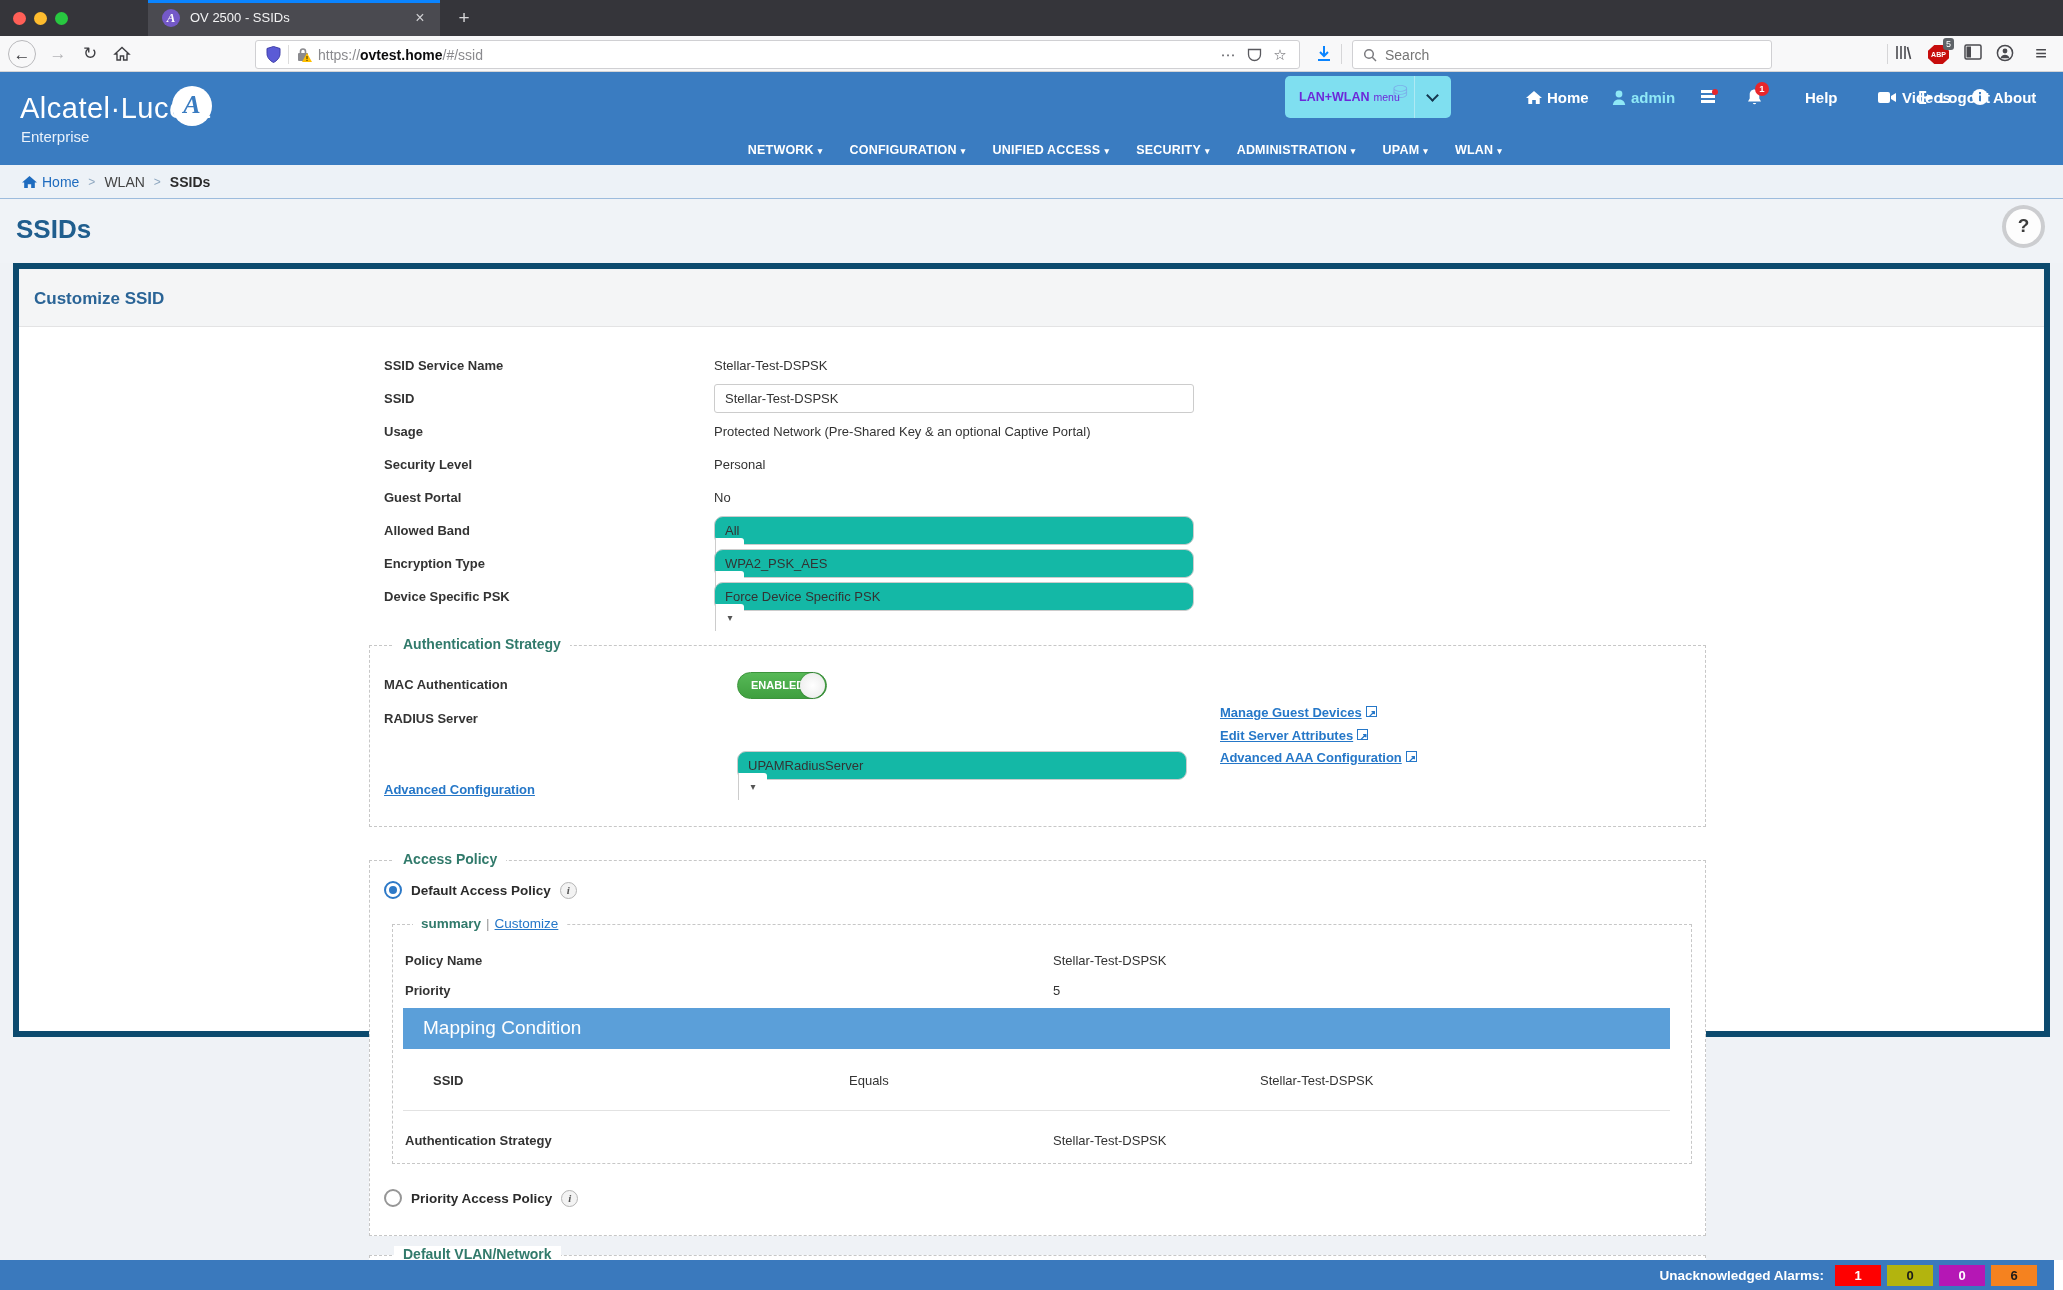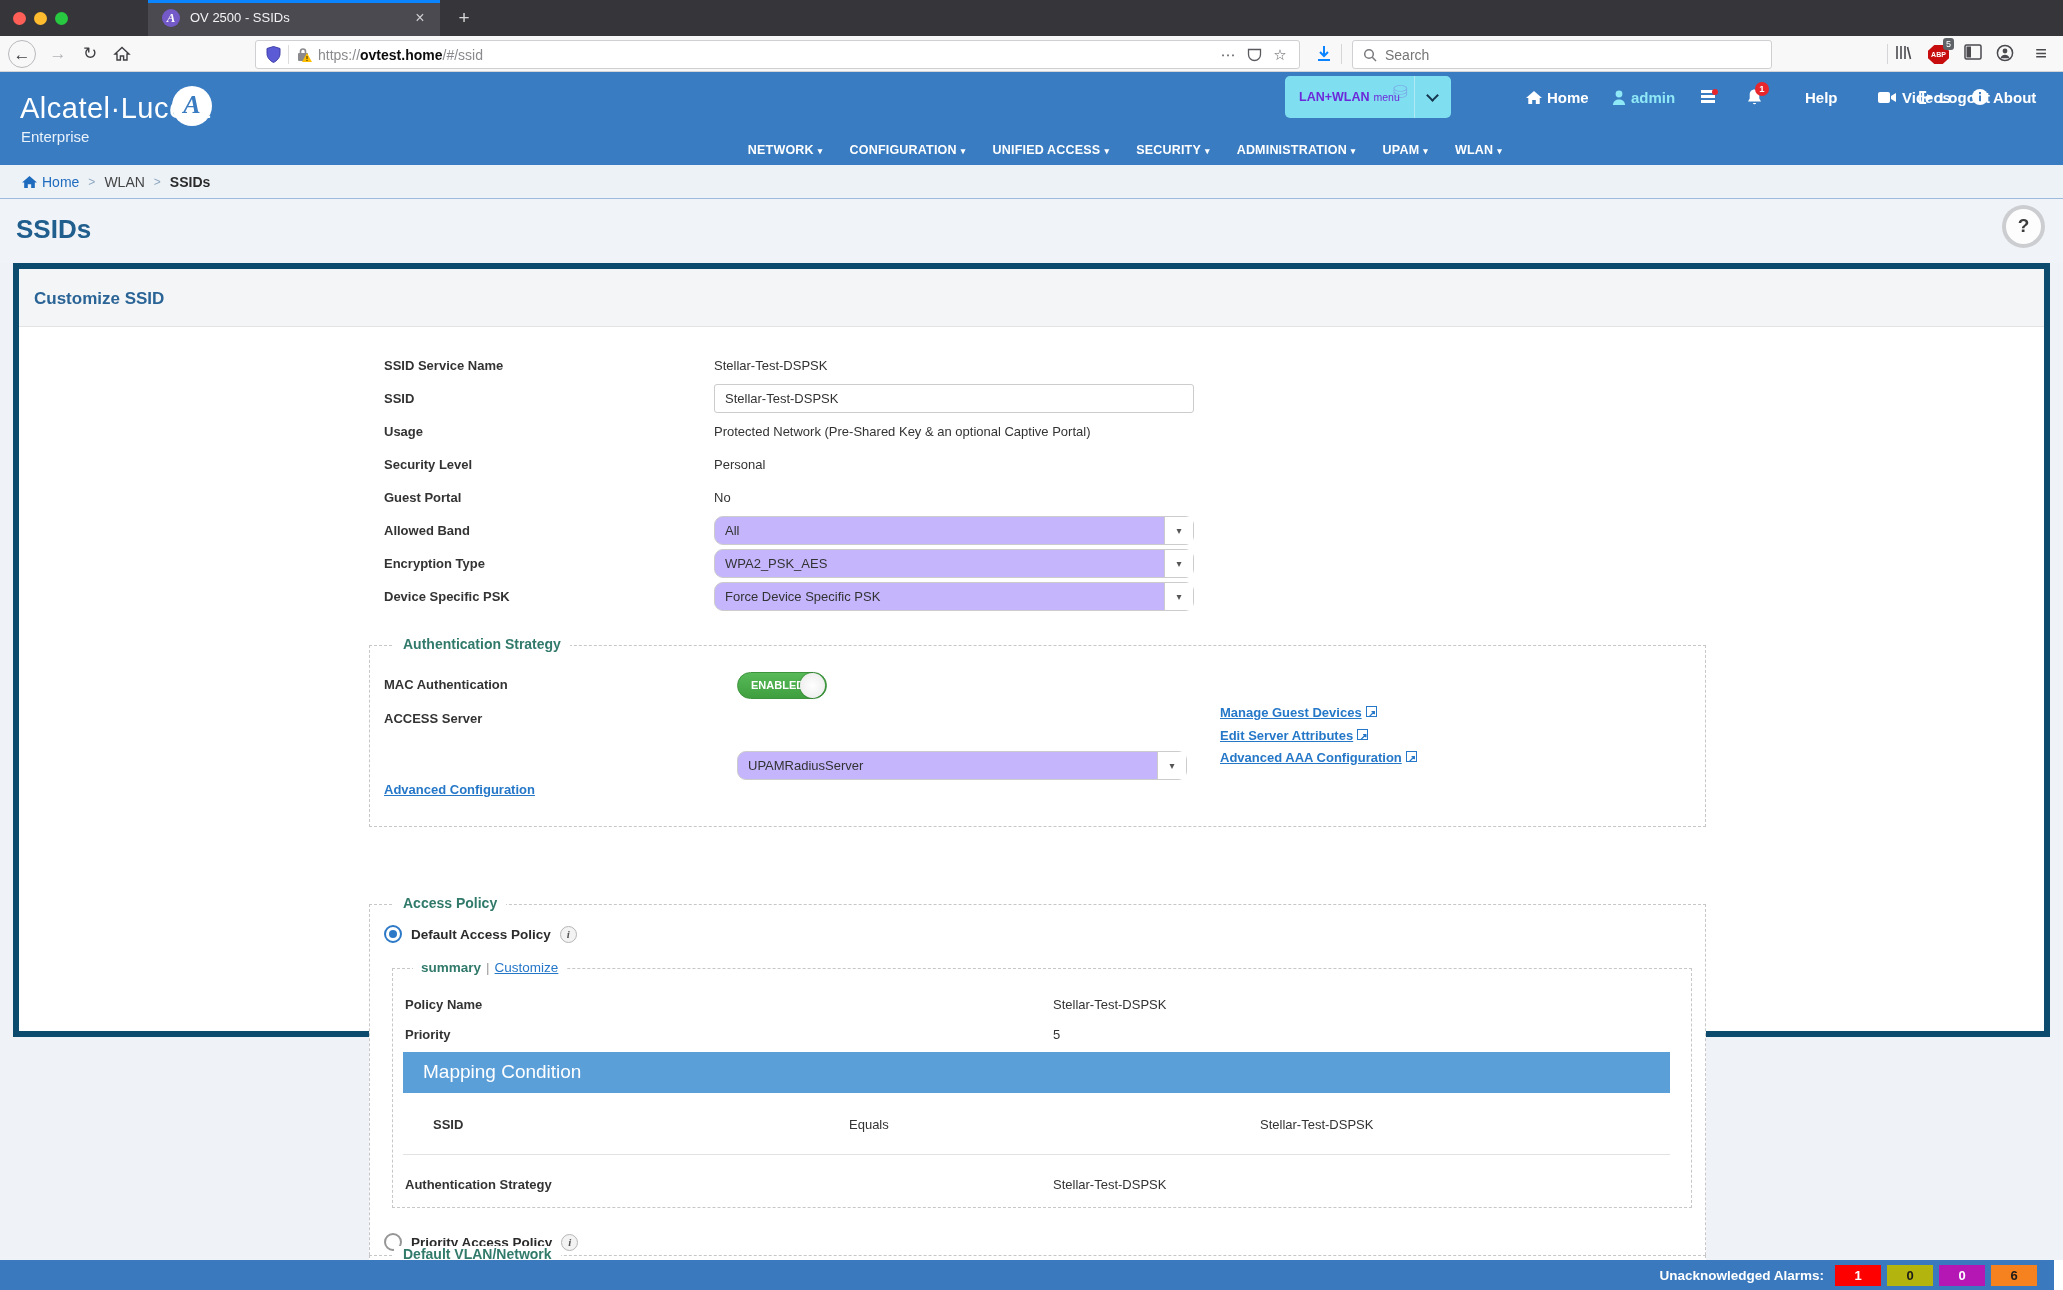--- a/index.html
+++ b/index.html
@@ -75,21 +75,21 @@
   
   #panel{ position:absolute; left:13px; top:263px; width:2037px; height:774px; background:#fff; border:6px solid #0c4a6e; }
   #panel-head{ height:58px; background:#f4f5f6; border-bottom:1px solid #e3e3e4; }
   #panel-title{ padding:20px 0 0 15px; font-size:17px; font-weight:700; color:#2a6496; }
   #panel-body{ position:relative; height:968px; }
 
   .frow{ height:33px; display:flex; align-items:center; }
   .frow:first-child{ margin-top:22px; }
   .flabel{ margin-left:365px; width:330px; font-size:13px; font-weight:700; color:#333; }
   .fvalue{ font-size:13px; color:#333; }
-  .combo{ display:flex; width:480px; height:29px; border:1px solid #ccc; border-radius:9px; background:#c4b5fd; }
+  .combo{ display:flex; width:480px; height:29px; border:1px solid #ccc; border-radius:9px; background:#14b8a6;flex-direction:column; }
   .combo .val{ flex:1; font-size:13px; color:#333; padding:6px 0 0 10px; }
   .combo .btn{ width:29px; border-left:1px solid #ccc; text-align:center; line-height:27px; font-size:10px; color:#555; background:#fff; border-radius:0 3px 3px 0; }
   input.textbox{ width:480px; height:29px; border:1px solid #ccc; border-radius:3px; font-size:13px; color:#333; padding-left:10px; outline:none; }
 
   .fieldset{ position:absolute; left:350px; width:1337px; border:1px dashed #c7c7c7; background:#fff; }
   .legend{ position:absolute; top:-10px; left:24px; background:#fff; padding:0 9px; font-size:14px; font-weight:700; color:#317a6b; }
   .inlabel{ position:absolute; font-size:13px; font-weight:700; color:#333; }
   .invalue{ position:absolute; font-size:13px; color:#333; }
 
   #fs-auth{ top:296px; height:182px; }
@@ -98,21 +98,21 @@
   #toggle .tlabel{ position:absolute; left:13px; top:6px; }
   #toggle .knob{ position:absolute; right:1px; top:0px; width:25px; height:25px; border-radius:50%;
     background:radial-gradient(#fff,#e8e8e8); box-shadow:0 0 2px rgba(0,0,0,.4); }
   #radius-combo{ position:absolute; left:367px; top:58px; width:450px;margin-top:47px; }
   .extlinks{ position:absolute; left:850px; top:56px; }
   .extlinks a, a.cfg-link{ display:block; font-size:13px; font-weight:700; color:#2577c8; text-decoration:underline; line-height:22.5px; white-space:nowrap; }
   .ext-ic{ display:inline-block; width:11px; height:11px; border:1px solid #2577c8; margin-left:4px; position:relative; }
   .ext-ic::after{ content:"\2197"; position:absolute; left:1px; top:-4px; font-size:10px; }
   a.cfg-link{ position:absolute; left:14px; top:133px; }
 
-  #fs-access{ top:511px; height:376px;margin-top:44px; }
+  #fs-access{ top:511px; height:376px; }
   .radiorow{ position:absolute; left:14px; display:flex; align-items:center; gap:9px; }
   .radio{ width:18px; height:18px; border-radius:50%; border:2px solid #969696; background:#fff; position:relative; }
   .radio.sel{ border-color:#2d79c7; }
   .radio.sel::after{ content:""; position:absolute; left:3px; top:3px; width:8px; height:8px; border-radius:50%; background:#2d79c7; }
   .radiolabel{ font-size:13.5px; font-weight:700; color:#2b2b2b; }
   .info-ic{ width:17px; height:17px; border-radius:50%; background:#f3f3f3; border:1px solid #b5b5b5;
     color:#555; font:italic 700 11px "Liberation Serif",serif; text-align:center; line-height:15px; }
   #fs-summary{ position:absolute; left:22px; top:63px; width:1300px; height:240px; border:1px dashed #c7c7c7; }
   #legend-summary{ position:absolute; top:-9px; left:20px; background:#fff; padding:0 8px; font-size:13.5px; }
   #legend-summary .sum{ color:#317a6b; font-weight:700; }
@@ -413,21 +413,21 @@
       </div>
     </div>
 
     <div class="fieldset" id="fs-auth">
       <span class="legend">Authentication Strategy</span>
       <span class="inlabel" style="left:14px; top:31px">MAC Authentication</span>
       <div id="toggle">
         <span class="tlabel">ENABLED</span>
         <span class="knob"></span>
       </div>
-      <span class="inlabel" style="left:14px; top:65px">ACCESS Server</span>
+      <span class="inlabel" style="left:14px; top:65px">RADIUS Server</span>
       <div class="combo" id="radius-combo">
         <div class="val">UPAMRadiusServer</div>
         <div class="btn">▾</div>
       </div>
       <div class="extlinks">
         <a href="#"><span>Manage Guest Devices</span><span class="ext-ic"></span></a>
         <a href="#"><span>Edit Server Attributes</span><span class="ext-ic"></span></a>
         <a href="#"><span>Advanced AAA Configuration</span><span class="ext-ic"></span></a>
       </div>
       <a href="#" class="cfg-link">Advanced Configuration</a>

